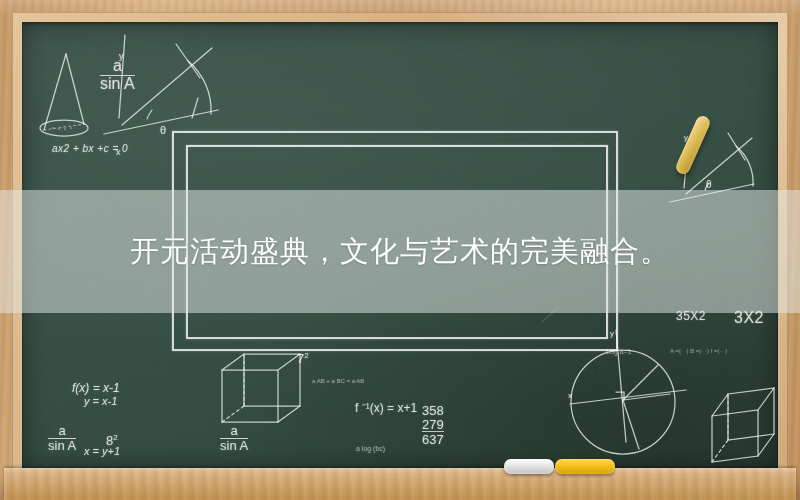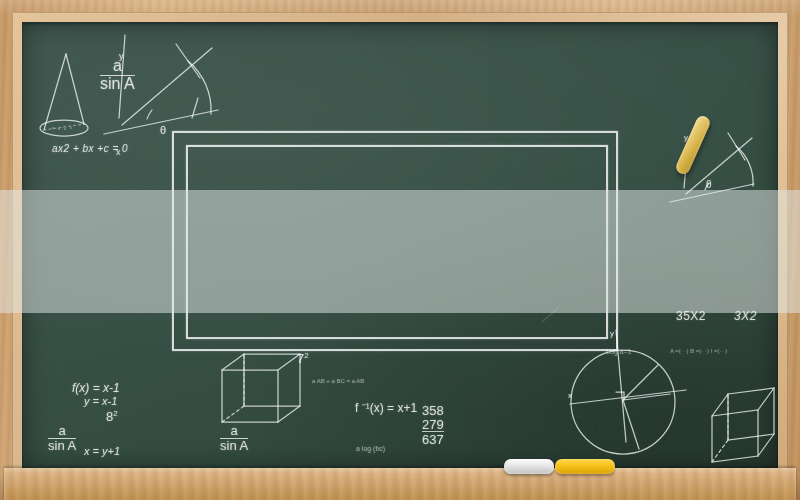--- a/index.html
+++ b/index.html
@@ -262,21 +262,21 @@
     <div class="eq" style="left:50px; top:360px; font-size:12px; font-style:italic;">f(x) = x-1</div>
     <div class="eq" style="left:62px; top:374px; font-size:11px; font-style:italic;">y = x-1</div>
     <div class="eq" style="left:62px; top:388px; font-size:11px; font-style:italic;margin-top:36px;">x = y+1</div>
 
     <div class="eq" style="left:26px; top:402px; font-size:13px;">
       <span class="frac">
         <span class="num">a</span>
         <span class="den">sin A</span>
       </span>
     </div>
-    <div class="eq" style="left:84px; top:388px; font-size:13px;text-align:center;">
+    <div class="eq" style="left:84px; top:412px; font-size:13px;text-align:center;">
       <span>8</span><sup style="font-size:8px">2</sup>
     </div>
     <div class="eq" style="left:198px; top:402px; font-size:13px;">
       <span class="frac">
         <span class="num">a</span>
         <span class="den">sin A</span>
       </span>
     </div>
     <div class="eq" style="left:275px; top:330px; font-size:13px;">
       <span>7</span><sup style="font-size:8px">2</sup>
@@ -288,21 +288,21 @@
 
     <div class="eq" style="left:400px; top:382px; font-size:13px; text-align:right;">
       <div style="display:inline-block; text-align:center;">
         <div>358</div>
         <div>279</div>
         <div style="border-top:1px solid rgba(240,245,242,0.75); padding-top:1px;">637</div>
       </div>
     </div>
 
     <div class="eq" style="left:654px; top:288px; font-size:12px; letter-spacing:.5px;">35X2</div>
-    <div class="eq" style="left:712px; top:288px; font-size:12px; letter-spacing:.5px;font-style:italic;">3X2</div>
+    <div class="eq" style="left:712px; top:288px; font-size:16px; letter-spacing:.5px;">3X2</div>
     <div class="eq" style="left:584px; top:326px; font-size:7px; opacity:.6;">Log a=1</div>
     <div class="eq" style="left:588px; top:308px; font-size:8px;">y</div>
     <div class="eq" style="left:546px; top:370px; font-size:8px;">x</div>
     <div class="eq" style="left:648px; top:326px; font-size:6px; opacity:.55;">A =(· ·) B =(· ·) I =(· ·)</div>
 
     <div class="eq" style="left:684px; top:158px; font-size:10px;">θ</div>
     <div class="eq" style="left:662px; top:112px; font-size:8px;">y</div>
 
     <div class="deco-rect deco-outer"></div>
     <div class="deco-rect deco-inner"></div>
@@ -310,14 +310,15 @@
     <div class="chalk-stick-diag"></div>
 
   </div>
 
   <div class="ledge-chalk white"></div>
   <div class="ledge-chalk yellow"></div>
 
   <div class="ledge"></div>
 
   <div class="caption-band"></div>
+  <div class="caption-text">开元活动盛典，文化与艺术的完美融合。</div>
 
 </div>
 
 </body></html>

